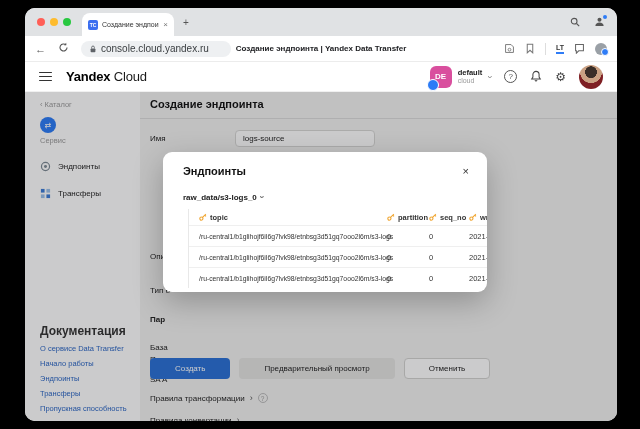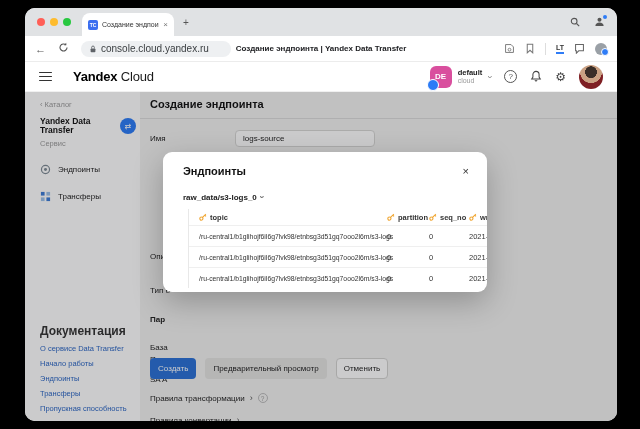--- a/index.html
+++ b/index.html
@@ -36,21 +36,21 @@
   .tb-right { margin-left:auto; display:flex; align-items:center; gap:10px; z-index:2; }
   .tb-right svg { display:block; }
   .tb-sep { width:1px; height:12px; background:#ddd; }
   .lt { font-size:7px; font-weight:bold; color:#333; border-bottom:2px solid #2f7cf6; padding-bottom:1px; }
   .tb-avatar { width:12px; height:12px; border-radius:50%; background:#9aa0a6; position:relative; }
   .tb-avatar::after { content:""; position:absolute; right:-2px; bottom:-1px; width:6px; height:6px;
                       border-radius:50%; background:#2f7cf6; border:1px solid #fff; }
 
   
   .chead { height:30px; background:#fff; display:flex; align-items:center; padding:0 14px;
-           border-bottom:1px solid #f0f0f0;gap:7px; }
+           border-bottom:1px solid #f0f0f0; }
   .burger { width:13px; margin-right:14px; }
   .burger div { height:1.6px; background:#333; margin:2.6px 0; border-radius:1px; }
   .logo { font-size:13px; color:#000; letter-spacing:-.2px; }
   .logo b { font-weight:bold; }
   .logo span { font-weight:300; color:#1a1a1a; }
   .chead-right { margin-left:auto; display:flex; align-items:center; gap:13px; }
   .acct { display:flex; align-items:center; gap:6px; }
   .acct-chip { width:22px; height:22px; border-radius:6px; background:#d94f9e; color:#fff;
                font-size:8px; font-weight:bold; display:flex; align-items:center; justify-content:center;
                position:relative; }
@@ -92,21 +92,21 @@
   .name-input { width:140px; height:17px; border:1px solid #d6d6d4; border-radius:4px; background:#fff;
                 font-size:8px; color:#222; padding:0 7px; outline:none; }
   .plabels span { position:absolute; left:10px; font-size:8px; color:#222; white-space:nowrap; }
   .plabels .b { font-weight:bold; }
   .rule-row { position:absolute; left:10px; display:flex; align-items:center; gap:5px;
               font-size:8px; color:#222; }
   .rchev { font-size:9px; color:#555; }
   .qcirc { width:10px; height:10px; border-radius:50%; border:1px solid #bbb; color:#999; font-size:6.5px;
            display:flex; align-items:center; justify-content:center; }
   .btnrow { position:absolute; left:10px; top:266px; display:flex; gap:9px; }
-  .btn { font-size:8px; border-radius:4px; padding:5px 7px; border:1px solid transparent; }
+  .btn { font-size:8px; border-radius:4px; padding:5px 24px; border:1px solid transparent; }
   .btn-primary { background:#2970d6; color:#fff; }
   .btn-gray { background:#e4e4e2; color:#222; }
   .btn-outline { background:#fff; color:#222; border-color:#d2d2d0; }
 
   
   .modal { position:absolute; left:138px; top:144px; width:324px; height:140px; background:#fff;
            border-radius:9px; box-shadow:0 10px 30px rgba(0,0,0,.25); z-index:30; overflow:hidden;
            padding:13px 0 0 20px; }
   .modal-head { display:flex; align-items:flex-start; }
   .modal-title { font-size:11px; font-weight:bold; color:#111; flex:1; }
@@ -222,21 +222,20 @@
       <span class="gear">⚙</span>
       <div class="user-avatar"></div>
     </div>
   </div>
 
   <div class="content">
 
     <div class="sidebar">
       <div class="back">‹ <span>Каталог</span></div>
       <div class="svc-row">
-        <div class="svc-title">Yandex Data Transfer</div>
         <div class="svc-icon">⇄</div>
       </div>
       <div class="svc-sub">Сервис</div>
       <div class="side-item">
         <svg width="11" height="11" viewBox="0 0 12 12">
             <circle cx="6" cy="6" r="4.4" fill="none" stroke="#7d8a94" stroke-width="1.3"></circle>
             <circle cx="6" cy="6" r="1.6" fill="#7d8a94"></circle>
           </svg>
         <span>Эндпоинты</span>
       </div>

